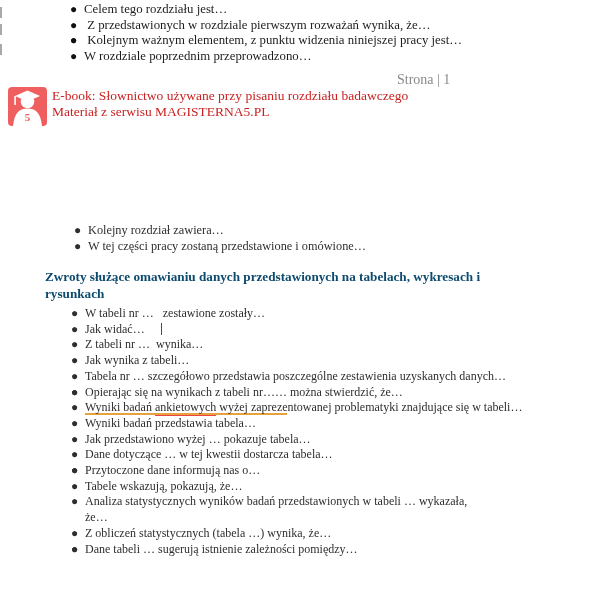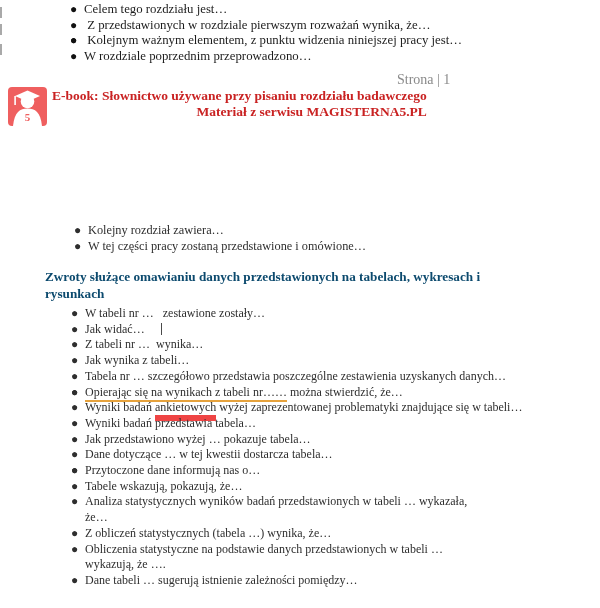--- a/index.html
+++ b/index.html
@@ -29,23 +29,22 @@
   .page-marker{
     position:absolute;top:72px;left:397px;
     color:#8a8a8a;font-size:14px;
   }
 
   .header-row{
     position:absolute;top:87px;left:8px;display:flex;align-items:flex-start;gap:5px;
   }
   .logo{width:39px;height:39px;flex:0 0 auto;}
   .header-text{
-    color:#c92222;font-weight:bold;font-size:13.5px;line-height:15.5px;
+    color:#c92222;font-weight:normal;font-size:13.5px;line-height:15.5px;
     padding-top:1px;
-    text-align:right;
   }
 
   
   .degraded{filter:blur(0.45px);color:#2e2e2e;}
   .degraded li .bullet{color:#2e2e2e;}
 
   .midlist{
     position:absolute;top:222px;left:88px;width:470px;
     font-size:12.3px;line-height:16px;
   }
@@ -56,24 +55,24 @@
     font-size:13.2px;line-height:16.5px;font-weight:bold;color:#0c4a6e;
     white-space:pre-wrap;margin:0;
   }
 
   .mainlist{
     position:absolute;top:306px;left:85px;width:500px;
     font-size:12px;line-height:15.7px;
   }
 
   .u-orange{
-    border-bottom:2px solid #e6a23c;padding-bottom:1px;
+    border-bottom:2px solid #e6a23c;padding-bottom:14px;
   }
   .u-violet{
-    border-bottom:6px solid #ef4444;padding-bottom:1px;
+    border-bottom:1px solid #ef4444;padding-bottom:1px;
   }
   .cursor-bar{
     display:inline-block;width:1px;height:12px;background:#4a4a4a;
     margin-left:16px;vertical-align:-2px;
   }
 </style>
 </head>
 <body>
 
 <div class="edge-mark m1"></div>
@@ -129,16 +128,15 @@
     <li><span class="bullet">●</span><span class="txt"><span>Wyniki badań </span><span class="u-violet">ankietowych</span><span> wyżej zaprezentowanej problematyki znajdujące się w tabeli…</span></span></li>
     <li><span class="bullet">●</span><span class="txt"><span>Wyniki badań przedstawia tabela…</span></span></li>
     <li><span class="bullet">●</span><span class="txt"><span>Jak przedstawiono wyżej … pokazuje tabela…</span></span></li>
     <li><span class="bullet">●</span><span class="txt"><span>Dane dotyczące … w tej kwestii dostarcza tabela…</span></span></li>
     <li><span class="bullet">●</span></li>
     <li><span class="bullet">●</span><span class="txt"><span>Przytoczone dane informują nas o…</span></span></li>
     <li><span class="bullet">●</span><span class="txt"><span>Tabele wskazują, pokazują, że…</span></span></li>
     <li><span class="bullet">●</span><span class="txt"><span>Analiza statystycznych wyników badań przedstawionych w tabeli … wykazała,
 że…</span></span></li>
     <li><span class="bullet">●</span><span class="txt"><span>Z obliczeń statystycznych (tabela …) wynika, że…</span></span></li>
-    <li><span class="bullet">●</span><span class="txt"><span>Obliczenia statystyczne na podstawie danych przedstawionych w tabeli …
-wykazują, że ….</span></span></li>
+    <li><span class="bullet">●</span></li>
     <li><span class="bullet">●</span><span class="txt"><span>Dane tabeli … sugerują istnienie zależności pomiędzy…</span></span></li>
   </ul>
 
 </body></html>

